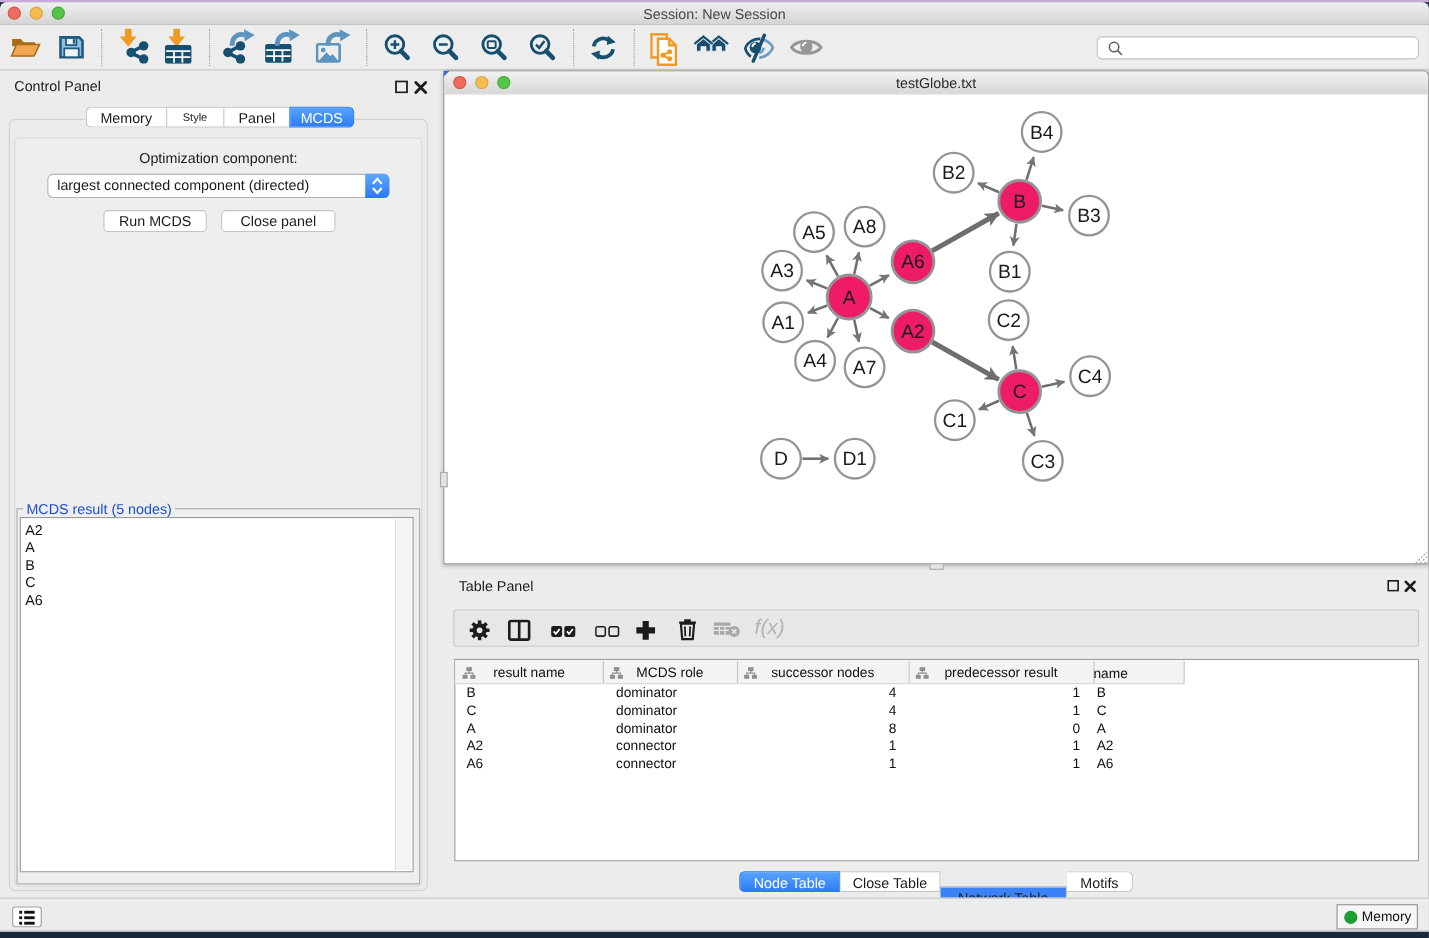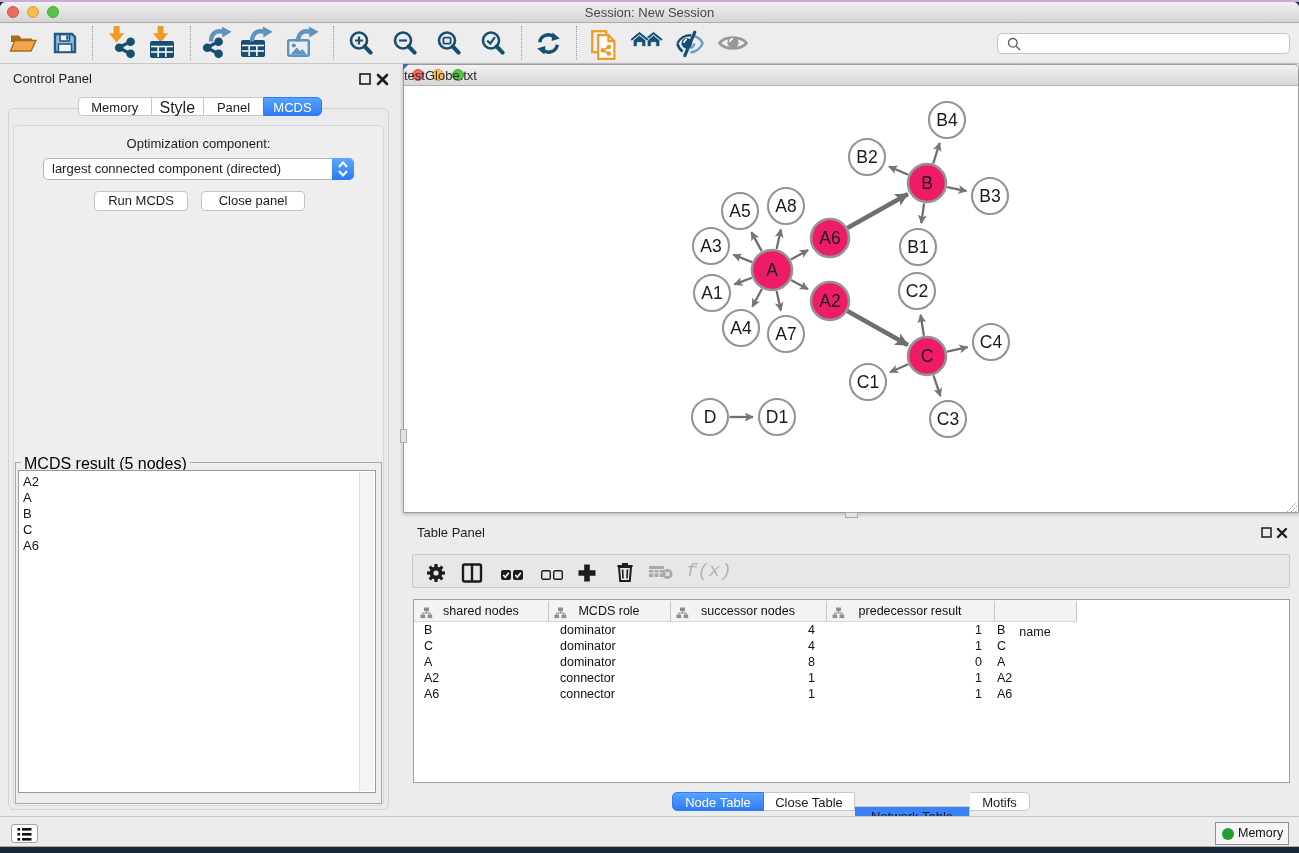--- a/index.html
+++ b/index.html
@@ -148,42 +148,42 @@
 <div style="position:absolute;left:13px;top:71px;font-size:13px;color:#1c1c1c">Control Panel</div>
 <svg width="12" height="12" style="position:absolute;left:359px;top:73px">
     <rect x="1" y="1" width="10" height="10" fill="none" stroke="#1c1c1c" stroke-width="1.6"></rect>
   </svg>
 <svg width="13" height="13" style="position:absolute;left:376px;top:73px">
     <path d="M2,2 L11,11 M11,2 L2,11" stroke="#1c1c1c" stroke-width="2.6" stroke-linecap="round"></path>
   </svg>
 <div style="position:absolute;left:8px;top:108px;width:381px;height:702px;background:#ebebeb;border:1px solid #d2d2d2;border-radius:6px;box-sizing:border-box"></div>
 <div style="position:absolute;left:13px;top:125px;width:371px;height:681px;background:#eeeeee;border:1px solid #d8d8d8;border-radius:4px;box-sizing:border-box"></div>
 <div style="position:absolute;left:78px;top:97px;width:72.5px;height:19px;border-radius:5px 0 0 5px;background:#fff;color:#1c1c1c;border:1px solid #c8c8c8;border-right:none;font-size:13px;text-align:center;line-height:19px;box-sizing:border-box">Memory</div>
-<div style="position:absolute;left:150.5px;top:97px;width:52.5px;height:19px;background:#fff;color:#1c1c1c;border:1px solid #c8c8c8;border-right:none;font-size:16px;text-align:center;line-height:19px;box-sizing:border-box">Style</div>
+<div style="position:absolute;left:150.5px;top:97px;width:52.5px;height:19px;background:#fff;color:#1c1c1c;border:1px solid #c8c8c8;border-right:none;font-size:10px;text-align:center;line-height:19px;box-sizing:border-box">Style</div>
 <div style="position:absolute;left:203px;top:97px;width:60px;height:19px;background:#fff;color:#1c1c1c;border:1px solid #c8c8c8;border-right:none;font-size:13px;text-align:center;line-height:19px;box-sizing:border-box">Panel</div>
 <div style="position:absolute;left:263px;top:97px;width:59px;height:19px;border-radius:0 5px 5px 0;background:linear-gradient(#57a3fc,#2e7cf6);color:#fff;border:1px solid #2e7cf6;font-size:13px;text-align:center;line-height:19px;box-sizing:border-box">MCDS</div>
 <div style="position:absolute;left:0;top:136px;width:397px;text-align:center;font-size:13px;color:#1c1c1c">Optimization component:</div>
 <div style="position:absolute;left:43px;top:158px;width:311px;height:22px;background:#fff;border:1px solid #b5b5b5;border-radius:5px;box-sizing:border-box;font-size:13px;line-height:20px;color:#1c1c1c;padding-left:8px">largest connected component (directed)<div style="position:absolute;right:-1px;top:-1px;width:22px;height:22px;border-radius:0 5px 5px 0;background:linear-gradient(#5ea8fc,#2a79f5)"><svg width="22" height="22">
         <path d="M7,9 L11,4.6 L15,9" fill="none" stroke="#fff" stroke-width="2"></path>
         <path d="M7,13 L11,17.4 L15,13" fill="none" stroke="#fff" stroke-width="2"></path>
       </svg></div></div>
 <div style="position:absolute;left:94px;top:191px;width:94px;height:20px;background:#fff;border:1px solid #c4c4c4;border-radius:4px;box-sizing:border-box;font-size:13px;text-align:center;line-height:18px;color:#1c1c1c">Run MCDS</div>
 <div style="position:absolute;left:201px;top:191px;width:104px;height:20px;background:#fff;border:1px solid #c4c4c4;border-radius:4px;box-sizing:border-box;font-size:13px;text-align:center;line-height:18px;color:#1c1c1c">Close panel</div>
 <div style="position:absolute;left:15px;top:462px;width:367px;height:342px;border:1px solid #a8a8a8;box-sizing:border-box"></div>
-<div style="position:absolute;left:21px;top:455px;background:#eeeeee;padding:0 3px;font-size:16px;color:#000000">MCDS result (5 nodes)</div>
+<div style="position:absolute;left:21px;top:455px;background:#eeeeee;padding:0 3px;font-size:13px;color:#1d4ed8">MCDS result (5 nodes)</div>
 <div style="position:absolute;left:18px;top:470px;width:358px;height:323px;background:#fff;border:1px solid #999;box-sizing:border-box">
     <div style="position:absolute;left:4px;top:3px;font-size:13px;line-height:16px;color:#111">A2<br>A<br>B<br>C<br>A6</div>
     <div style="position:absolute;right:1px;top:1px;width:14px;height:319px;background:#f4f4f4;border-left:1px solid #e0e0e0"></div>
   </div>
 <div style="position:absolute;left:403px;top:64px;width:896px;height:449px;background:#fff;border:1px solid #9b9b9b;border-radius:5px 5px 0 0;box-sizing:border-box;box-shadow:0 1px 4px rgba(0,0,0,0.25)"></div>
 <div style="position:absolute;left:404px;top:65px;width:894px;height:20px;background:linear-gradient(#f2f2f2,#d7d7d7);border-bottom:1px solid #b4b4b4;border-radius:5px 5px 0 0"></div>
 <span style="position:absolute;left:412px;top:69px;width:12px;height:12px;border-radius:50%;background:#ed6b5f;border:1px solid #d55449;box-sizing:border-box"></span>
 <span style="position:absolute;left:432px;top:69px;width:12px;height:12px;border-radius:50%;background:#f5bd4f;border:1px solid #d9a23d;box-sizing:border-box"></span>
 <span style="position:absolute;left:452px;top:69px;width:12px;height:12px;border-radius:50%;background:#56c446;border:1px solid #43a93b;box-sizing:border-box"></span>
-<div style="position:absolute;left:404px;top:68px;width:894px;text-align:left;font-size:13px;color:#2a2a2a">testGlobe.txt</div>
+<div style="position:absolute;left:404px;top:68px;width:894px;text-align:center;font-size:13px;color:#2a2a2a">testGlobe.txt</div>
 <svg width="6" height="6" style="position:absolute;left:403px;top:64px">
     <path d="M0,0 L6,0 L0,6 Z" fill="#3a6cc8"></path>
   </svg>
 <svg width="14" height="14" style="position:absolute;left:1284px;top:499px">
     <g stroke="#a0a0a0" stroke-width="1" stroke-dasharray="2,1.4">
       <path d="M3,13 L13,3"></path>
       <path d="M7,13 L13,7"></path>
       <path d="M11,13 L13,11"></path>
     </g>
   </svg>
@@ -312,30 +312,30 @@
       <path d="M2.4,5 H17.6" stroke="#1c1c1c" stroke-width="2"></path>
       <path d="M7,3.2 h6" stroke="#1c1c1c" stroke-width="2.4"></path>
       <path d="M7.6,8.5 L8,17.5 M12.4,8.5 L12,17.5" stroke="#1c1c1c" stroke-width="1.6"></path>
     </svg></div>
 <div style="position:absolute;left:648px;top:564px"><svg width="26" height="16" viewBox="0 0 26 16" style="">
       <rect x="1" y="2" width="15" height="11" rx="1" fill="#a8a8a8"></rect>
       <path d="M1,5.5 H16 M1,9 H16 M6,5.5 V13 M11,5.5 V13" stroke="#e8e8e8" stroke-width="1.2"></path>
       <circle cx="19.5" cy="10" r="5" fill="#a8a8a8"></circle>
       <path d="M17.6,8.1 L21.4,11.9 M21.4,8.1 L17.6,11.9" stroke="#e8e8e8" stroke-width="1.5"></path>
     </svg></div>
-<div style="position:absolute;left:686px;top:560px;font-family:Liberation Mono, monospace;font-style:italic;font-size:19px;color:#b3b3b3">f(x)</div>
+<div style="position:absolute;left:686px;top:560px;font-family:Liberation Sans, sans-serif;font-style:italic;font-size:19px;color:#b3b3b3">f(x)</div>
 <div style="position:absolute;left:413px;top:599px;width:877px;height:184px;background:#fff;border:1px solid #9e9e9e;box-sizing:border-box"></div>
 <div style="position:absolute;left:414px;top:600px;width:663px;height:22px;background:#f3f3f3;border-bottom:1px solid #d8d8d8;box-sizing:border-box"></div>
 <div style="position:absolute;left:420px;top:605px"><svg width="13" height="12" viewBox="0 0 13 12" style="">
       <rect x="4" y="0.5" width="5" height="3.6" fill="#8f8f8f"></rect>
       <rect x="0.5" y="7.5" width="4.6" height="3.6" fill="#8f8f8f"></rect>
       <rect x="7.6" y="7.5" width="4.6" height="3.6" fill="#8f8f8f"></rect>
       <path d="M6.5,4 V6 M2.8,7.5 V6 H10 V7.5" stroke="#8f8f8f" stroke-width="1.1" fill="none"></path>
     </svg></div>
-<div style="position:absolute;left:414px;top:604px;width:134px;text-align:center;font-size:12.5px;color:#111">shared nodes</div>
+<div style="position:absolute;left:414px;top:604px;width:134px;text-align:center;font-size:12.5px;color:#111">result name</div>
 <div style="position:absolute;left:548px;top:601px;height:20px;border-left:1px solid #c6c6c6"></div>
 <div style="position:absolute;left:554px;top:605px"><svg width="13" height="12" viewBox="0 0 13 12" style="">
       <rect x="4" y="0.5" width="5" height="3.6" fill="#8f8f8f"></rect>
       <rect x="0.5" y="7.5" width="4.6" height="3.6" fill="#8f8f8f"></rect>
       <rect x="7.6" y="7.5" width="4.6" height="3.6" fill="#8f8f8f"></rect>
       <path d="M6.5,4 V6 M2.8,7.5 V6 H10 V7.5" stroke="#8f8f8f" stroke-width="1.1" fill="none"></path>
     </svg></div>
 <div style="position:absolute;left:548px;top:604px;width:122px;text-align:center;font-size:12.5px;color:#111">MCDS role</div>
 <div style="position:absolute;left:670px;top:601px;height:20px;border-left:1px solid #c6c6c6"></div>
 <div style="position:absolute;left:676px;top:605px"><svg width="13" height="12" viewBox="0 0 13 12" style="">
@@ -347,21 +347,21 @@
 <div style="position:absolute;left:670px;top:604px;width:156px;text-align:center;font-size:12.5px;color:#111">successor nodes</div>
 <div style="position:absolute;left:826px;top:601px;height:20px;border-left:1px solid #c6c6c6"></div>
 <div style="position:absolute;left:832px;top:605px"><svg width="13" height="12" viewBox="0 0 13 12" style="">
       <rect x="4" y="0.5" width="5" height="3.6" fill="#8f8f8f"></rect>
       <rect x="0.5" y="7.5" width="4.6" height="3.6" fill="#8f8f8f"></rect>
       <rect x="7.6" y="7.5" width="4.6" height="3.6" fill="#8f8f8f"></rect>
       <path d="M6.5,4 V6 M2.8,7.5 V6 H10 V7.5" stroke="#8f8f8f" stroke-width="1.1" fill="none"></path>
     </svg></div>
 <div style="position:absolute;left:826px;top:604px;width:168px;text-align:center;font-size:12.5px;color:#111">predecessor result</div>
 <div style="position:absolute;left:994px;top:601px;height:20px;border-left:1px solid #c6c6c6"></div>
-<div style="position:absolute;left:994px;top:625px;width:82px;text-align:center;font-size:12.5px;color:#111">name</div>
+<div style="position:absolute;left:994px;top:605px;width:82px;font-size:12.5px;color:#111">name</div>
 <div style="position:absolute;left:1076px;top:601px;height:20px;border-left:1px solid #c6c6c6"></div>
 <div style="position:absolute;left:424px;top:623px;font-size:12.5px;color:#111">B</div>
 <div style="position:absolute;left:560px;top:623px;font-size:12.5px;color:#111">dominator</div>
 <div style="position:absolute;left:715px;top:623px;width:100px;text-align:right;font-size:12.5px;color:#111">4</div>
 <div style="position:absolute;left:882px;top:623px;width:100px;text-align:right;font-size:12.5px;color:#111">1</div>
 <div style="position:absolute;left:997px;top:623px;font-size:12.5px;color:#111">B</div>
 <div style="position:absolute;left:424px;top:639px;font-size:12.5px;color:#111">C</div>
 <div style="position:absolute;left:560px;top:639px;font-size:12.5px;color:#111">dominator</div>
 <div style="position:absolute;left:715px;top:639px;width:100px;text-align:right;font-size:12.5px;color:#111">4</div>
 <div style="position:absolute;left:882px;top:639px;width:100px;text-align:right;font-size:12.5px;color:#111">1</div>

